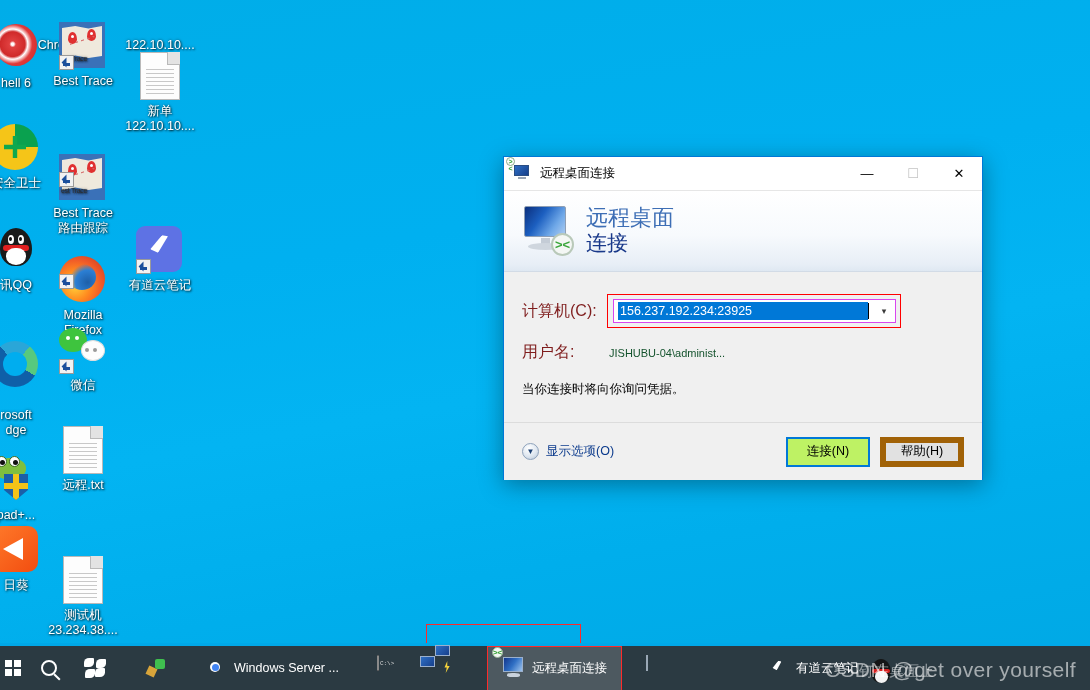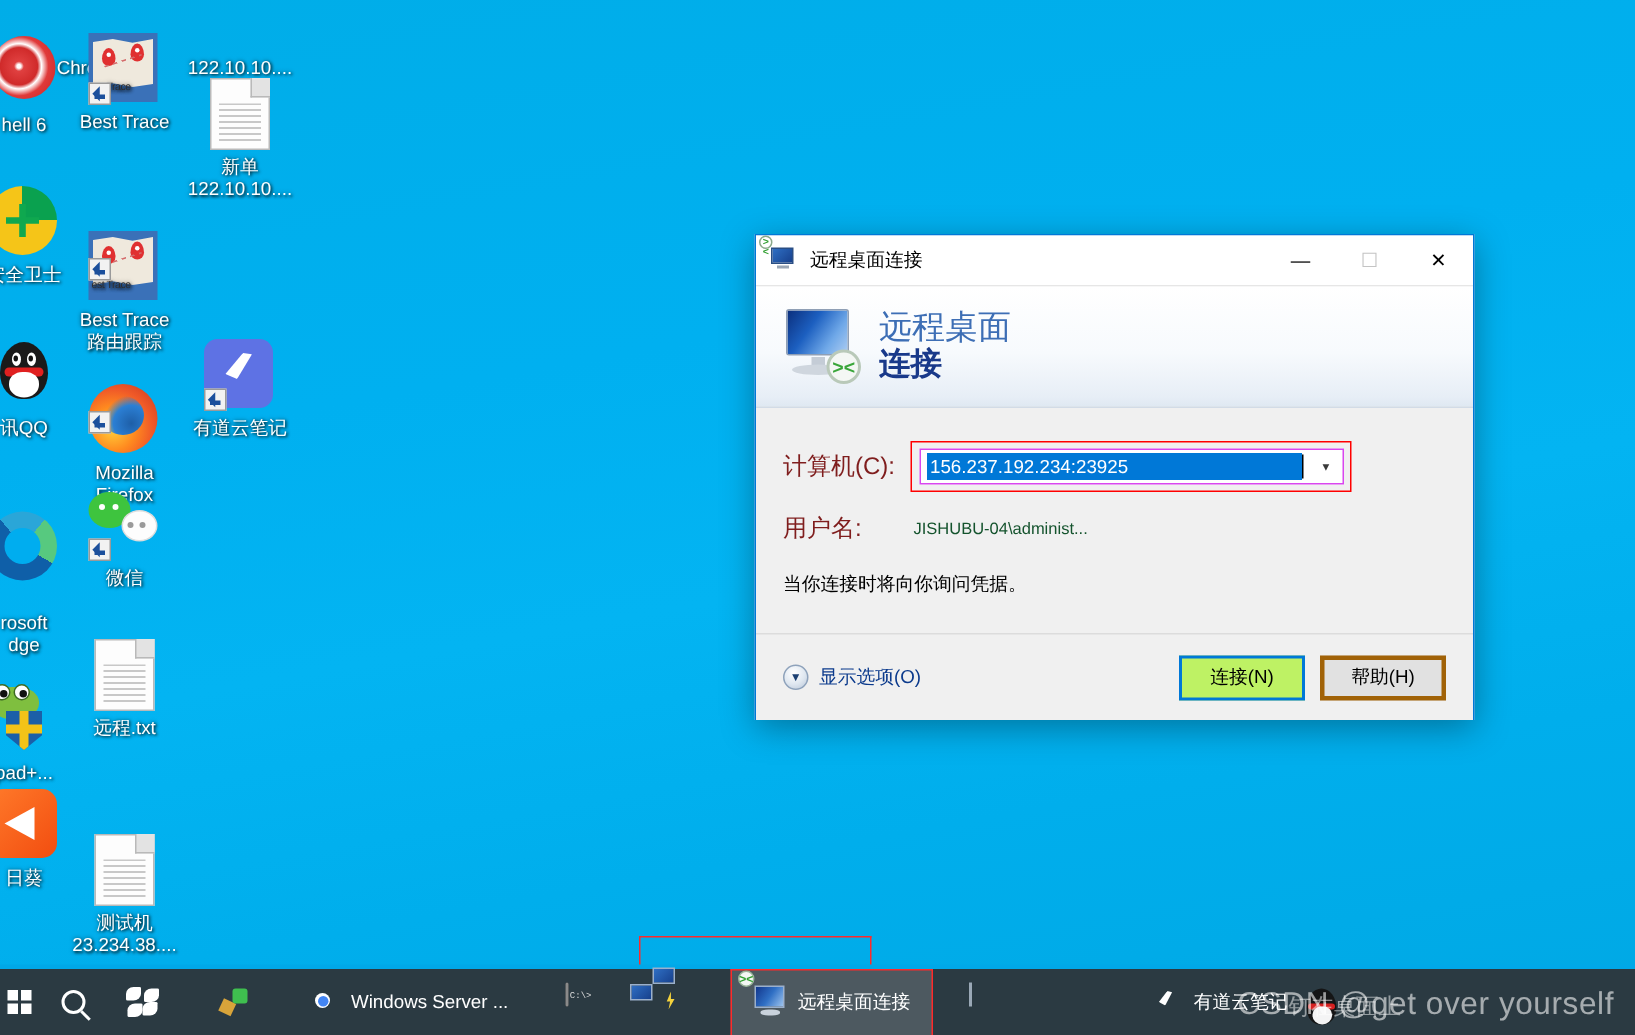--- a/index.html
+++ b/index.html
@@ -172,21 +172,21 @@
     position: absolute; left: 8px; top: 37px; width: 35px; height: 7px;
     background: #cfd6de; border-radius: 50%;
   }
   .banner-icon .greenbadge {
     position: absolute; right: 0px; bottom: 0px; width: 23px; height: 23px; border-radius: 50%;
     background: #f4f7f4; border: 2px solid #b9c9b9;
     display: flex; align-items: center; justify-content: center;
     color: #3aa63a; font-size: 13px; font-weight: bold; line-height: 1;
   }
   .banner-text .l1 { font-size: 22px; color: #3d6eb5; line-height: 24px; }
-  .banner-text .l2 { font-size: 21px; color: #19398a; font-weight: bold; line-height: 26px; }
+  .banner-text .l2 { font-size: 21px; color: #19398a; font-weight: normal; line-height: 26px; }
 
   #rdp-body { padding: 22px 18px 0 18px; position: relative; height: 208px; }
   .row { display: flex; align-items: center; margin-bottom: 14px; }
   .row-label { width: 82px; font-size: 16px; color: #7f1d1d; }
   #computer-field-wrap {
     position: relative;
     border: 1px solid #ff0000;
     padding: 4px 4px 4px 5px;
     width: 294px;
     margin-left: 3px;
@@ -220,21 +220,21 @@
     width: 17px; height: 17px; border-radius: 50%;
     background: radial-gradient(circle at 40% 30%, #ffffff 0%, #dfe7f0 55%, #b8c6d8 100%);
     border: 1px solid #8ea2bb; margin-right: 7px;
     display: flex; align-items: center; justify-content: center;
     color: #1b3f72; font-size: 8px; line-height: 1;
   }
   #show-options .so-label { font-size: 12.5px; color: #0b3a8c; }
   .spacer { flex: 1; }
   .btn {
     min-width: 84px; height: 30px; font-size: 12.5px;
-    background: #e1e1e1; border: 3px solid #a16207; color: #000;
+    background: #e1e1e1; border: 6px solid #a16207; color: #000;
     display: flex; align-items: center; justify-content: center;
     margin-left: 10px; cursor: default;
   }
   .btn.primary { border: 2px solid #0078d7; background: #bef264; }
 
   
   #taskbar {
     position: absolute; left: 0; bottom: 0; width: 1090px; height: 44px;
     background: #2b3a42;
     display: flex; align-items: center;

